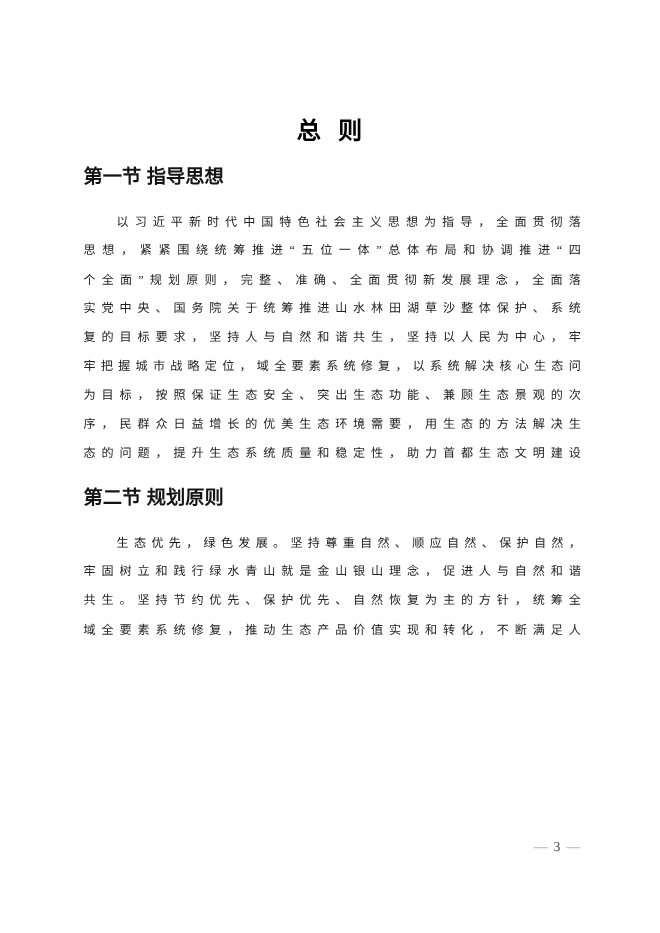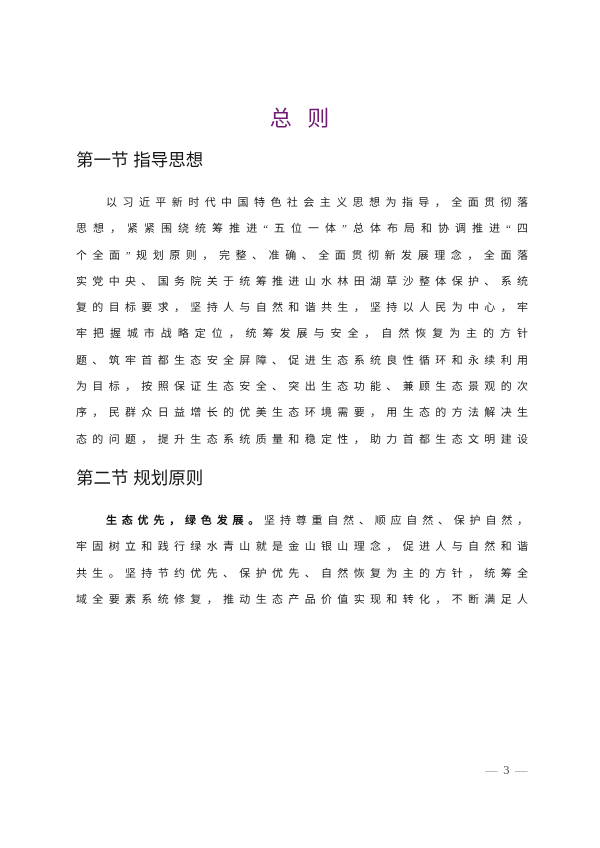--- a/index.html
+++ b/index.html
@@ -11,50 +11,50 @@
     overflow: hidden;
     font-family: "Liberation Serif", "DejaVu Serif", serif;
     color: #232323;
   }
   .doc-title {
     margin: 0;
     padding-top: 104px;
     text-align: center;
     font-size: 22px;
     line-height: 30px;
-    font-weight: 400;
-    color: #701a75;
+    font-weight: 700;
+    color: #000000;
     word-spacing: 8px;
     letter-spacing: 1px;
   }
   .section-heading {
     margin: 16px 0 0 76px;
     font-family: "Liberation Sans", "DejaVu Sans", sans-serif;
     font-size: 17.5px;
     line-height: 20px;
-    font-weight: 400;
+    font-weight: 700;
     color: #151515;
   }
   .para {
     width: 452px;
     margin: 19px 0 0 76px;
   }
   .line {
     font-size: 11px;
     line-height: 26.3px;
     height: 26.3px;
     overflow: hidden;
     text-align: justify;
     text-align-last: justify;
   }
   .line.first { text-indent: 30px; }
   .line.last  { text-align-last: left; }
   .run-bold {
     font-family: "Liberation Sans", "DejaVu Sans", sans-serif;
-    font-weight: 700;
+    font-weight: 400;
     color: #141414;
   }
   .page-number {
     position: absolute;
     left: 76px;
     top: 761px;
     width: 452px;
     text-align: right;
     font-size: 12.5px;
     line-height: 18px;
@@ -73,22 +73,21 @@
   <h1 class="doc-title">总 则</h1>
 
   <div id="sections">
       <h2 class="section-heading">第一节 指导思想</h2>
       <div class="para">
         <div class="line first"><span>以习近平新时代中国特色社会主义思想为指导，全面贯彻落</span></div>
         <div class="line"><span>思想，紧紧围绕统筹推进“五位一体”总体布局和协调推进“四</span></div>
         <div class="line"><span>个全面”规划原则，完整、准确、全面贯彻新发展理念，全面落</span></div>
         <div class="line"><span>实党中央、国务院关于统筹推进山水林田湖草沙整体保护、系统</span></div>
         <div class="line"><span>复的目标要求，坚持人与自然和谐共生，坚持以人民为中心，牢</span></div>
-        <div class="line"><span>牢把握城市战略定位，统筹发展与安全，自然恢复为主的方针</span></div>
-        <div class="line"><span>题、筑牢首都生态安全屏障、促进生态系统良性循环和永续利用</span></div>
+        <div class="line"><span>牢把握城市战略定位，域全要素系统修复，以系统解决核心生态问</span></div>
         <div class="line"><span>为目标，按照保证生态安全、突出生态功能、兼顾生态景观的次</span></div>
         <div class="line"><span>序，民群众日益增长的优美生态环境需要，用生态的方法解决生</span></div>
         <div class="line"><span>态的问题，提升生态系统质量和稳定性，助力首都生态文明建设</span></div>
       </div>
       <h2 class="section-heading">第二节 规划原则</h2>
       <div class="para">
         <div class="line first"><span class="run-bold">生态优先，绿色发展。</span><span>坚持尊重自然、顺应自然、保护自然，</span></div>
         <div class="line"><span>牢固树立和践行绿水青山就是金山银山理念，促进人与自然和谐</span></div>
         <div class="line"><span>共生。坚持节约优先、保护优先、自然恢复为主的方针，统筹全</span></div>
         <div class="line"><span>域全要素系统修复，推动生态产品价值实现和转化，不断满足人</span></div>

